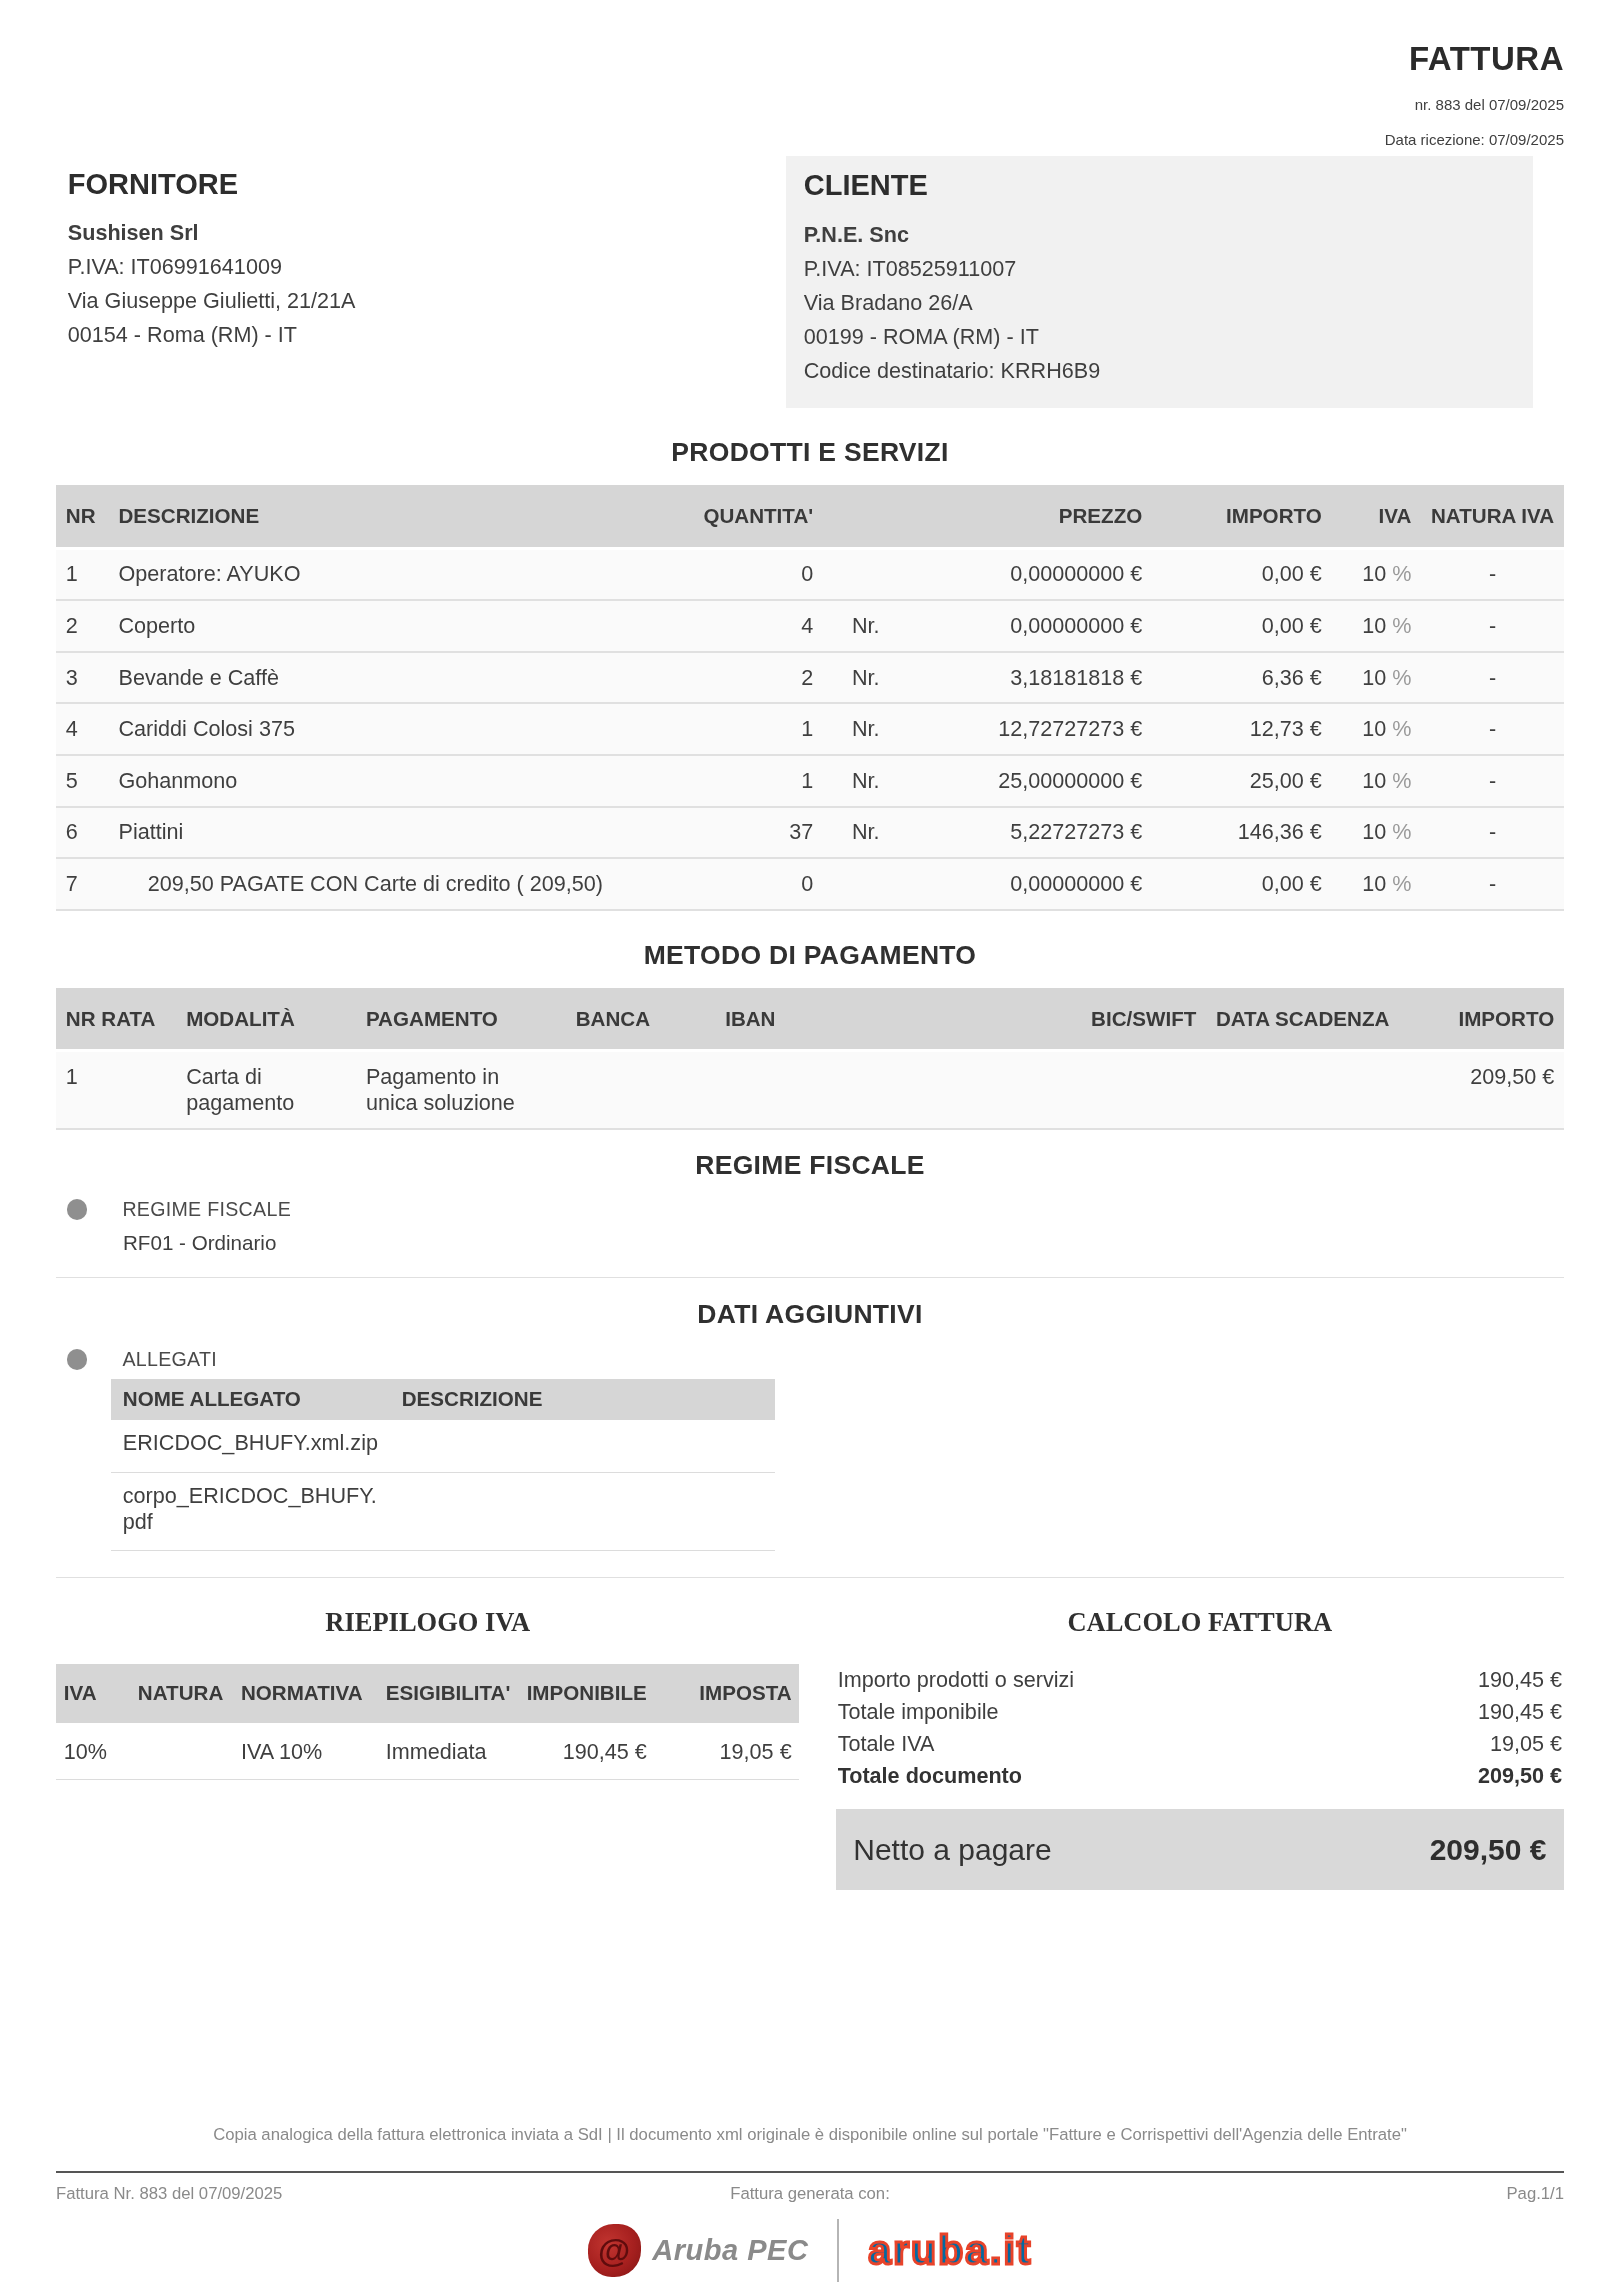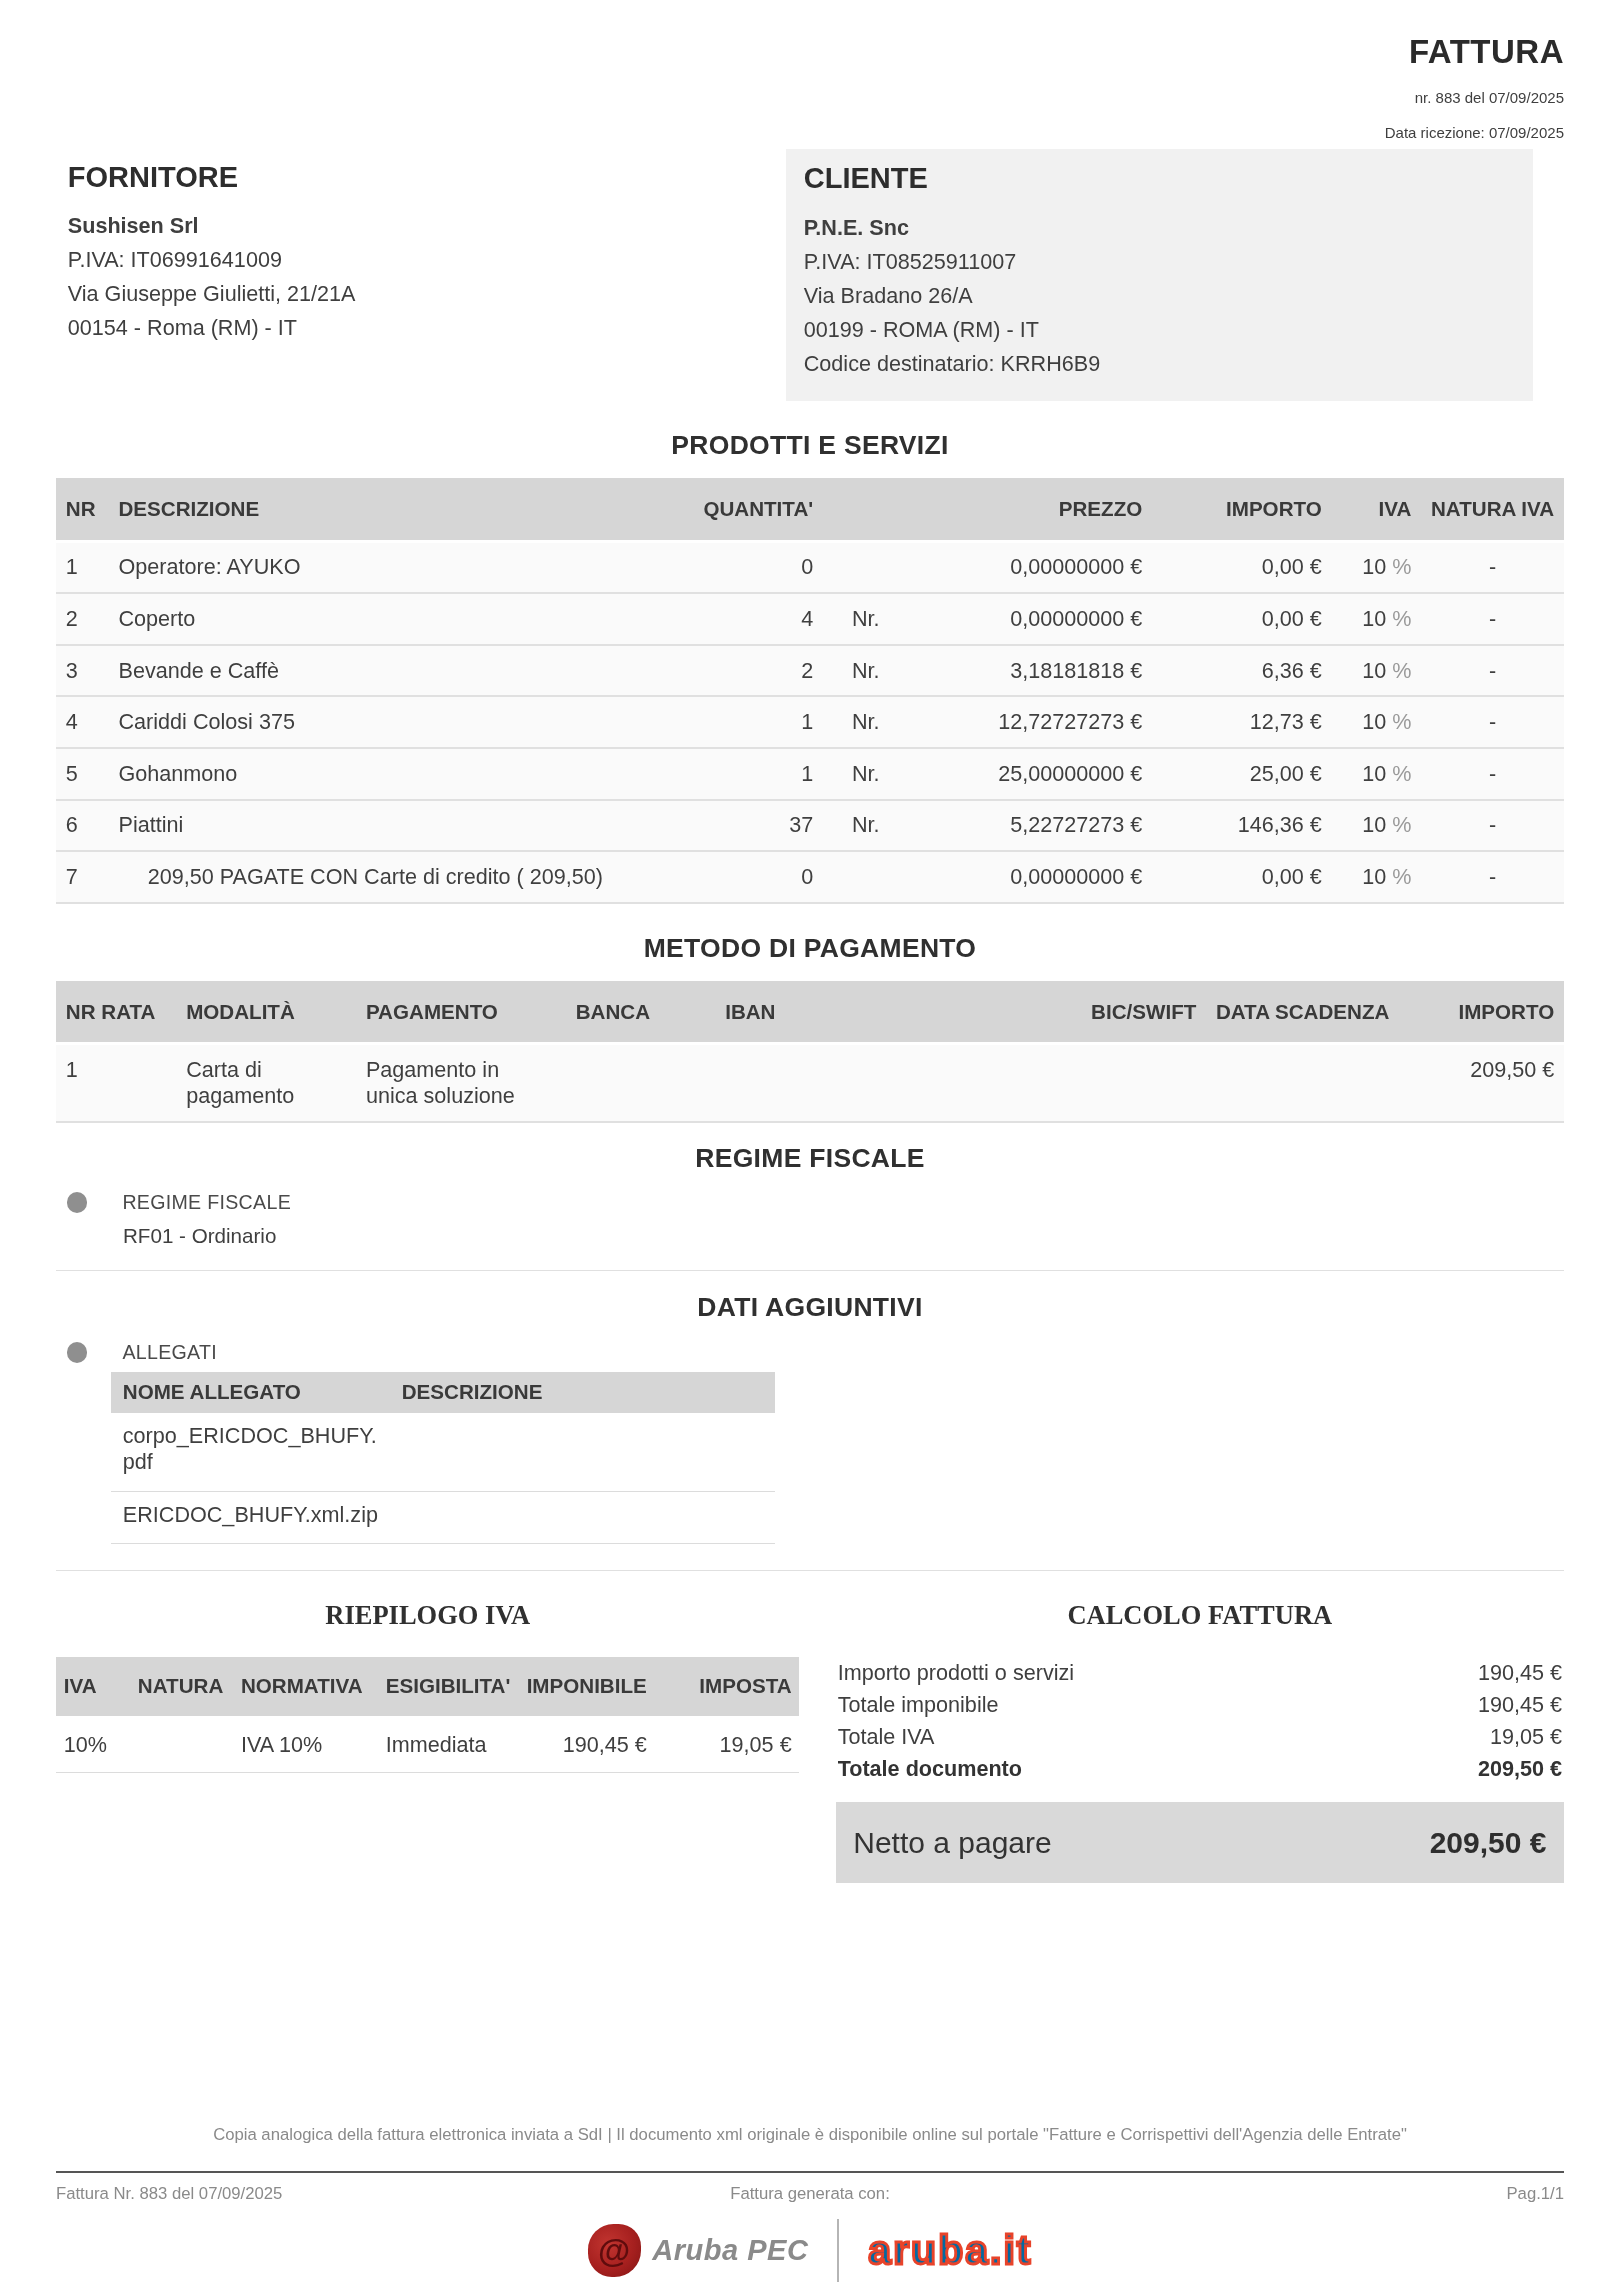--- a/index.html
+++ b/index.html
@@ -11,21 +11,21 @@
     --text-dark:#3c3c3c;
     --text-gray:#8a8a8a;
     --aruba-red:#a6201f;
     --aruba-orange:#e8432a;
     --footer-rule:#555555;
   }
   *{box-sizing:border-box;margin:0;padding:0;}
   html,body{background:#fff;}
   body{font-family:"Liberation Sans","DejaVu Sans",sans-serif;color:var(--text-dark);}
   .page{position:relative;width:1620px;height:2293px;background:#fff;overflow:hidden;}
-  .content{padding:0 56px;}
+  .content{padding:7px 56px;}
 
   
   .doc-header{padding-top:33px;text-align:right;}
   .doc-title{font-size:33px;font-weight:bold;color:#2b2b2b;letter-spacing:0.5px;}
   .doc-sub{font-size:15px;margin-top:18px;color:#3f3f3f;}
 
   
   .parties{display:flex;margin-top:7.8px;align-items:stretch;gap:44px;}
   .party{width:45.5%;padding:11.8px 0 13.7px 11.8px;}
   .party.client{width:49.5%;background:var(--client-box-bg);padding:13.7px 17.6px 19.6px 17.6px;}
@@ -311,26 +311,26 @@
         </colgroup>
       <thead>
         <tr>
           <th>NOME ALLEGATO</th>
           <th>DESCRIZIONE</th>
         </tr>
       </thead>
       <tbody>
 
           <tr>
+            <td class="fname">ERICDOC_BHUFY.xml.zip</td>
+            <td></td>
+          </tr>
+
+          <tr>
             <td class="fname">corpo_ERICDOC_BHUFY.pdf</td>
-            <td></td>
-          </tr>
-
-          <tr>
-            <td class="fname">ERICDOC_BHUFY.xml.zip</td>
             <td></td>
           </tr>
 
       </tbody>
     </table>
     <hr class="light-divider">
 
     <div class="bottom-split">
       <div class="split-left">
         <div class="split-title">RIEPILOGO IVA</div>

